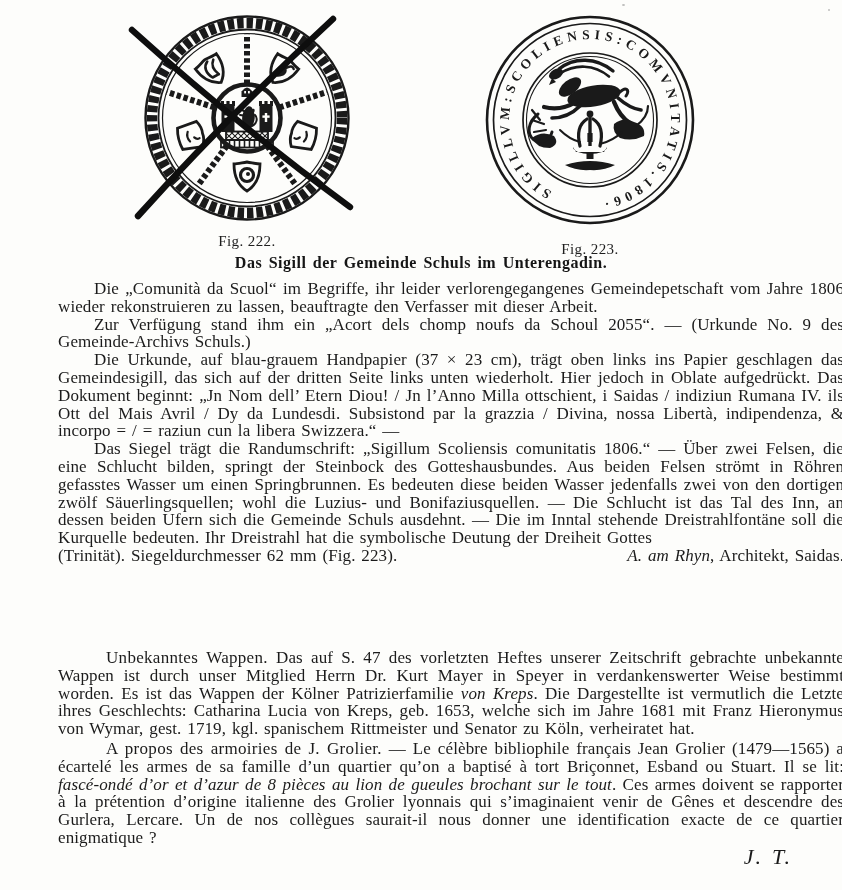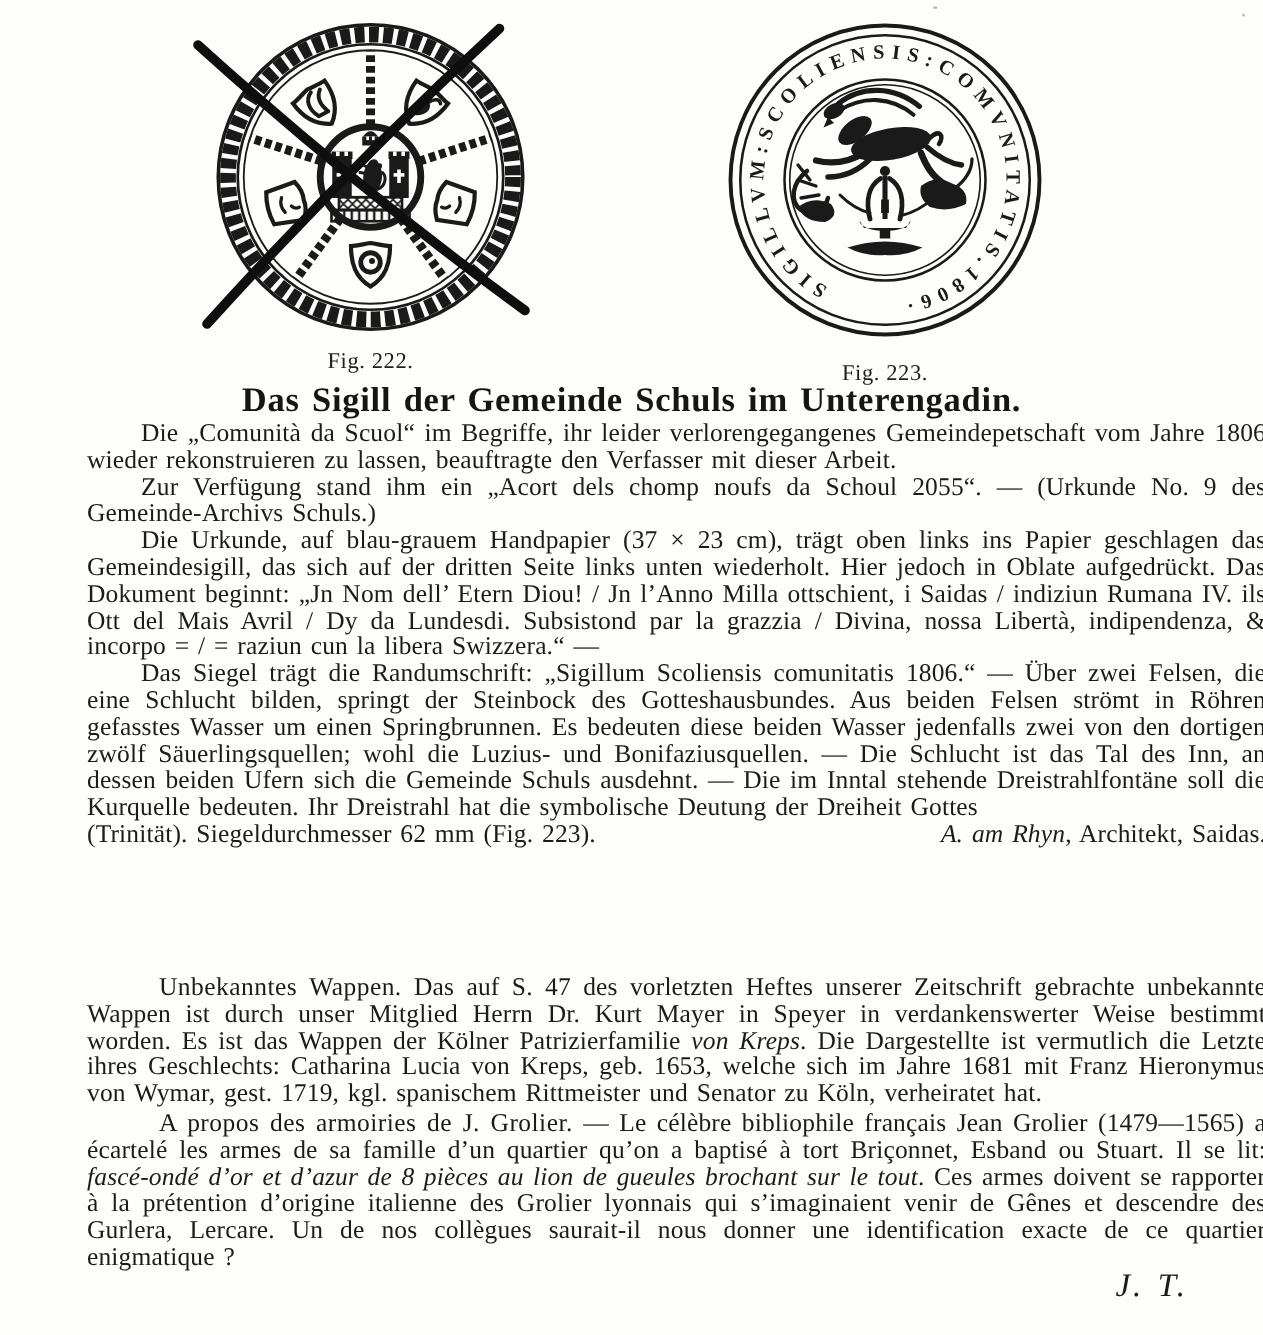--- a/index.html
+++ b/index.html
@@ -12,21 +12,21 @@
     overflow:hidden;
   }
   .speck{position:absolute;background:#8a8a8a;border-radius:50%;opacity:.55;}
   .figure-wrap{position:absolute;}
   .fig-caption{
     position:absolute;text-align:center;
     font-size:15px;letter-spacing:.4px;color:#1e1e1e;
   }
   .main-heading{
     position:absolute;top:254px;left:0;width:842px;
-    text-align:center;font-weight:bold;font-size:23px;
+    text-align:center;font-weight:bold;font-size:16px;
     letter-spacing:.5px;word-spacing:2px;color:#151515;
   }
   .article{
     position:absolute;left:30px;width:786px;
     font-size:17px;line-height:17.8px;
     text-align:justify;word-spacing:1.5px;letter-spacing:.1px;
     color:#1b1b1b;
     margin-left:28px;
   }
   .article p{margin:0;text-indent:36px;}

